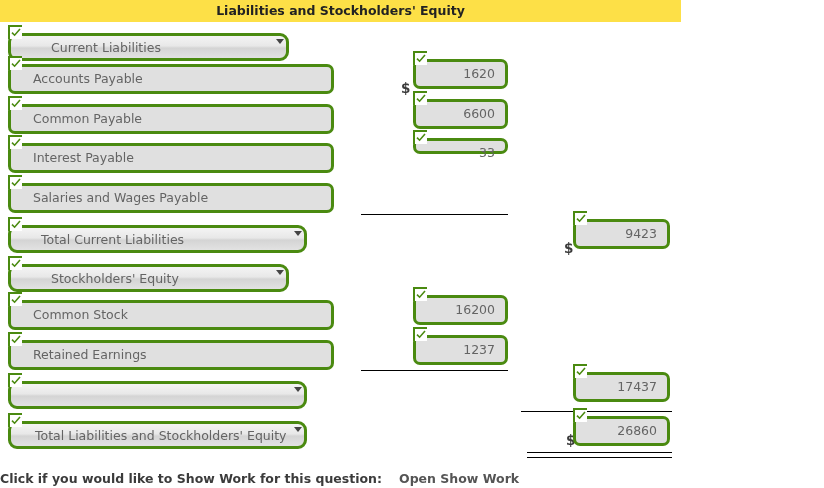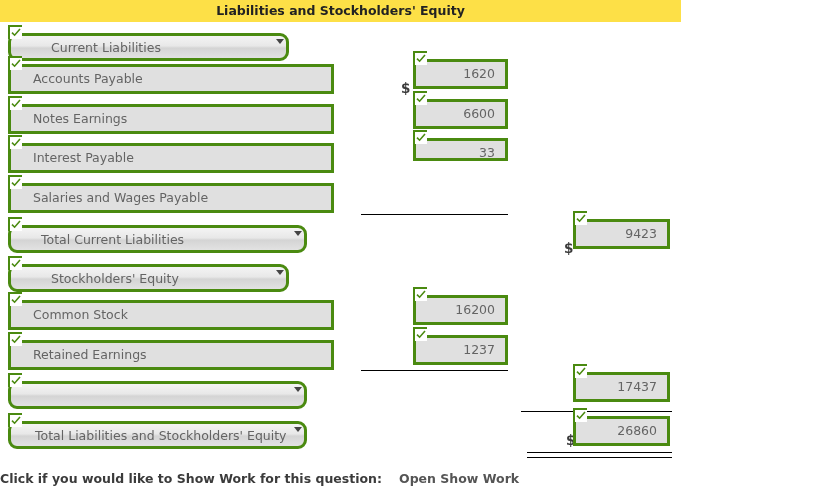--- a/index.html
+++ b/index.html
@@ -66,21 +66,21 @@
   .fieldwrap .check { left: 0px; top: -8px; }
 
   
   .inp {
     position: absolute;
     left: 0;
     top: 0;
     box-sizing: border-box;
     background: #e0e0e0;
     border: 3px solid #4a8a10;
-    border-radius: 0;
+    border-radius: 7px;
     color: #646464;
     font-family: "DejaVu Sans", "Liberation Sans", sans-serif;
     font-size: 12.5px;
     outline: none;
     padding: 0 10px;
   }
   .inp.text  { text-align: left;  padding-left: 22px; }
   .inp.num   { text-align: right; padding-right: 10px; }
 
   
@@ -204,21 +204,21 @@
   </div>
 </div>
 
 <div class="row" style="top:102px;">
   <div class="fieldwrap" style="left:8px; top:2px; width:326px; height:30px;">
     <span class="check">
       <svg width="10" height="9" viewBox="0 0 10 9">
           <path d="M1 4.6 L3.6 7.2 L9 1" fill="none" stroke="#4a8a10" stroke-width="1.6"></path>
         </svg>
     </span>
-    <div class="inp text" style="width:326px; height:30px; line-height:24px;">Notes Earnings</div>
+    <div class="inp text" style="width:326px; height:30px; line-height:24px;">Common Payable</div>
   </div>
   <div class="fieldwrap" style="left:413px; top:-3px; width:95px; height:30px;">
     <span class="check">
       <svg width="10" height="9" viewBox="0 0 10 9">
           <path d="M1 4.6 L3.6 7.2 L9 1" fill="none" stroke="#4a8a10" stroke-width="1.6"></path>
         </svg>
     </span>
     <div class="inp num" style="width:95px; height:30px; line-height:24px;">6600</div>
   </div>
 </div>
@@ -231,21 +231,21 @@
         </svg>
     </span>
     <div class="inp text" style="width:326px; height:30px; line-height:24px;">Interest Payable</div>
   </div>
   <div class="fieldwrap" style="left:413px; top:-3px; width:95px; height:30px;">
     <span class="check">
       <svg width="10" height="9" viewBox="0 0 10 9">
           <path d="M1 4.6 L3.6 7.2 L9 1" fill="none" stroke="#4a8a10" stroke-width="1.6"></path>
         </svg>
     </span>
-    <div class="inp num" style="width:95px; height:23px; line-height:24px;padding-left:36px;">33</div>
+    <div class="inp num" style="width:95px; height:16px; line-height:24px;padding-left:36px;">33</div>
   </div>
 </div>
 
 <div class="row" style="top:181px;">
   <div class="fieldwrap" style="left:8px; top:2px; width:326px; height:30px;">
     <span class="check">
       <svg width="10" height="9" viewBox="0 0 10 9">
           <path d="M1 4.6 L3.6 7.2 L9 1" fill="none" stroke="#4a8a10" stroke-width="1.6"></path>
         </svg>
     </span>

